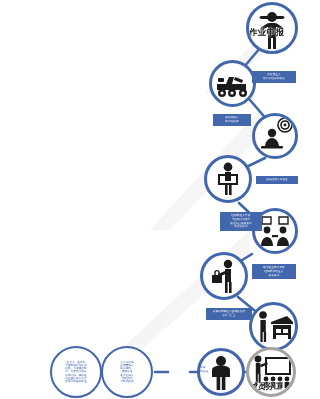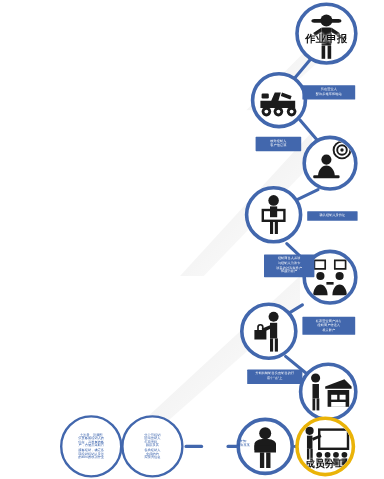--- a/index.html
+++ b/index.html
@@ -52,21 +52,21 @@
     text-align:center;
     letter-spacing:.1px;
     border-radius:.5px;
   }
   .callout span{display:block;white-space:nowrap;}
 
   
   .capOverlay{
     position:absolute;
     left:0;right:0;
-    text-align:center;
+    text-align:left;
     font-weight:bold;
     color:#111;
     letter-spacing:.3px;
   }
   .shadowPatch{
     position:absolute;
     background:linear-gradient(135deg,rgba(150,150,150,.20),rgba(210,210,210,0));
   }
 </style>
 </head>
@@ -235,21 +235,21 @@
           <rect x="23" y="29" width="12" height="4" fill="#fff"></rect>
         </g>
       </svg>
     </div>
   </div>
   <div class="callout" style="left:206px;top:308px;width:46px;">
     <span>分销机制销售负责销售的行</span>
     <span>该个"点"上</span>
   </div>
 
-  <div class="node" style="left:246px;top:347px;width:50px;height:50px;border:3px solid #eab308;">
+  <div class="node" style="left:246px;top:347px;width:50px;height:50px;border:3px solid #a3a3a3;font-style:italic;">
     <div class="inner">
       <svg class="ico" width="44" height="44" viewBox="0 0 44 44">
         <g fill="#1b1b1b">
           <circle cx="9" cy="9" r="3.4"></circle>
           <rect x="6.8" y="13" width="4.6" height="11"></rect>
           <rect x="6.8" y="24" width="2" height="9"></rect>
           <rect x="9.6" y="24" width="2" height="9"></rect>
           <path d="M11 15l7-3 .9 2.2-7 3z"></path>
           <rect x="17" y="8" width="24" height="16" fill="none" stroke="#1b1b1b" stroke-width="2"></rect>
           <circle cx="17" cy="29" r="2.4"></circle>

